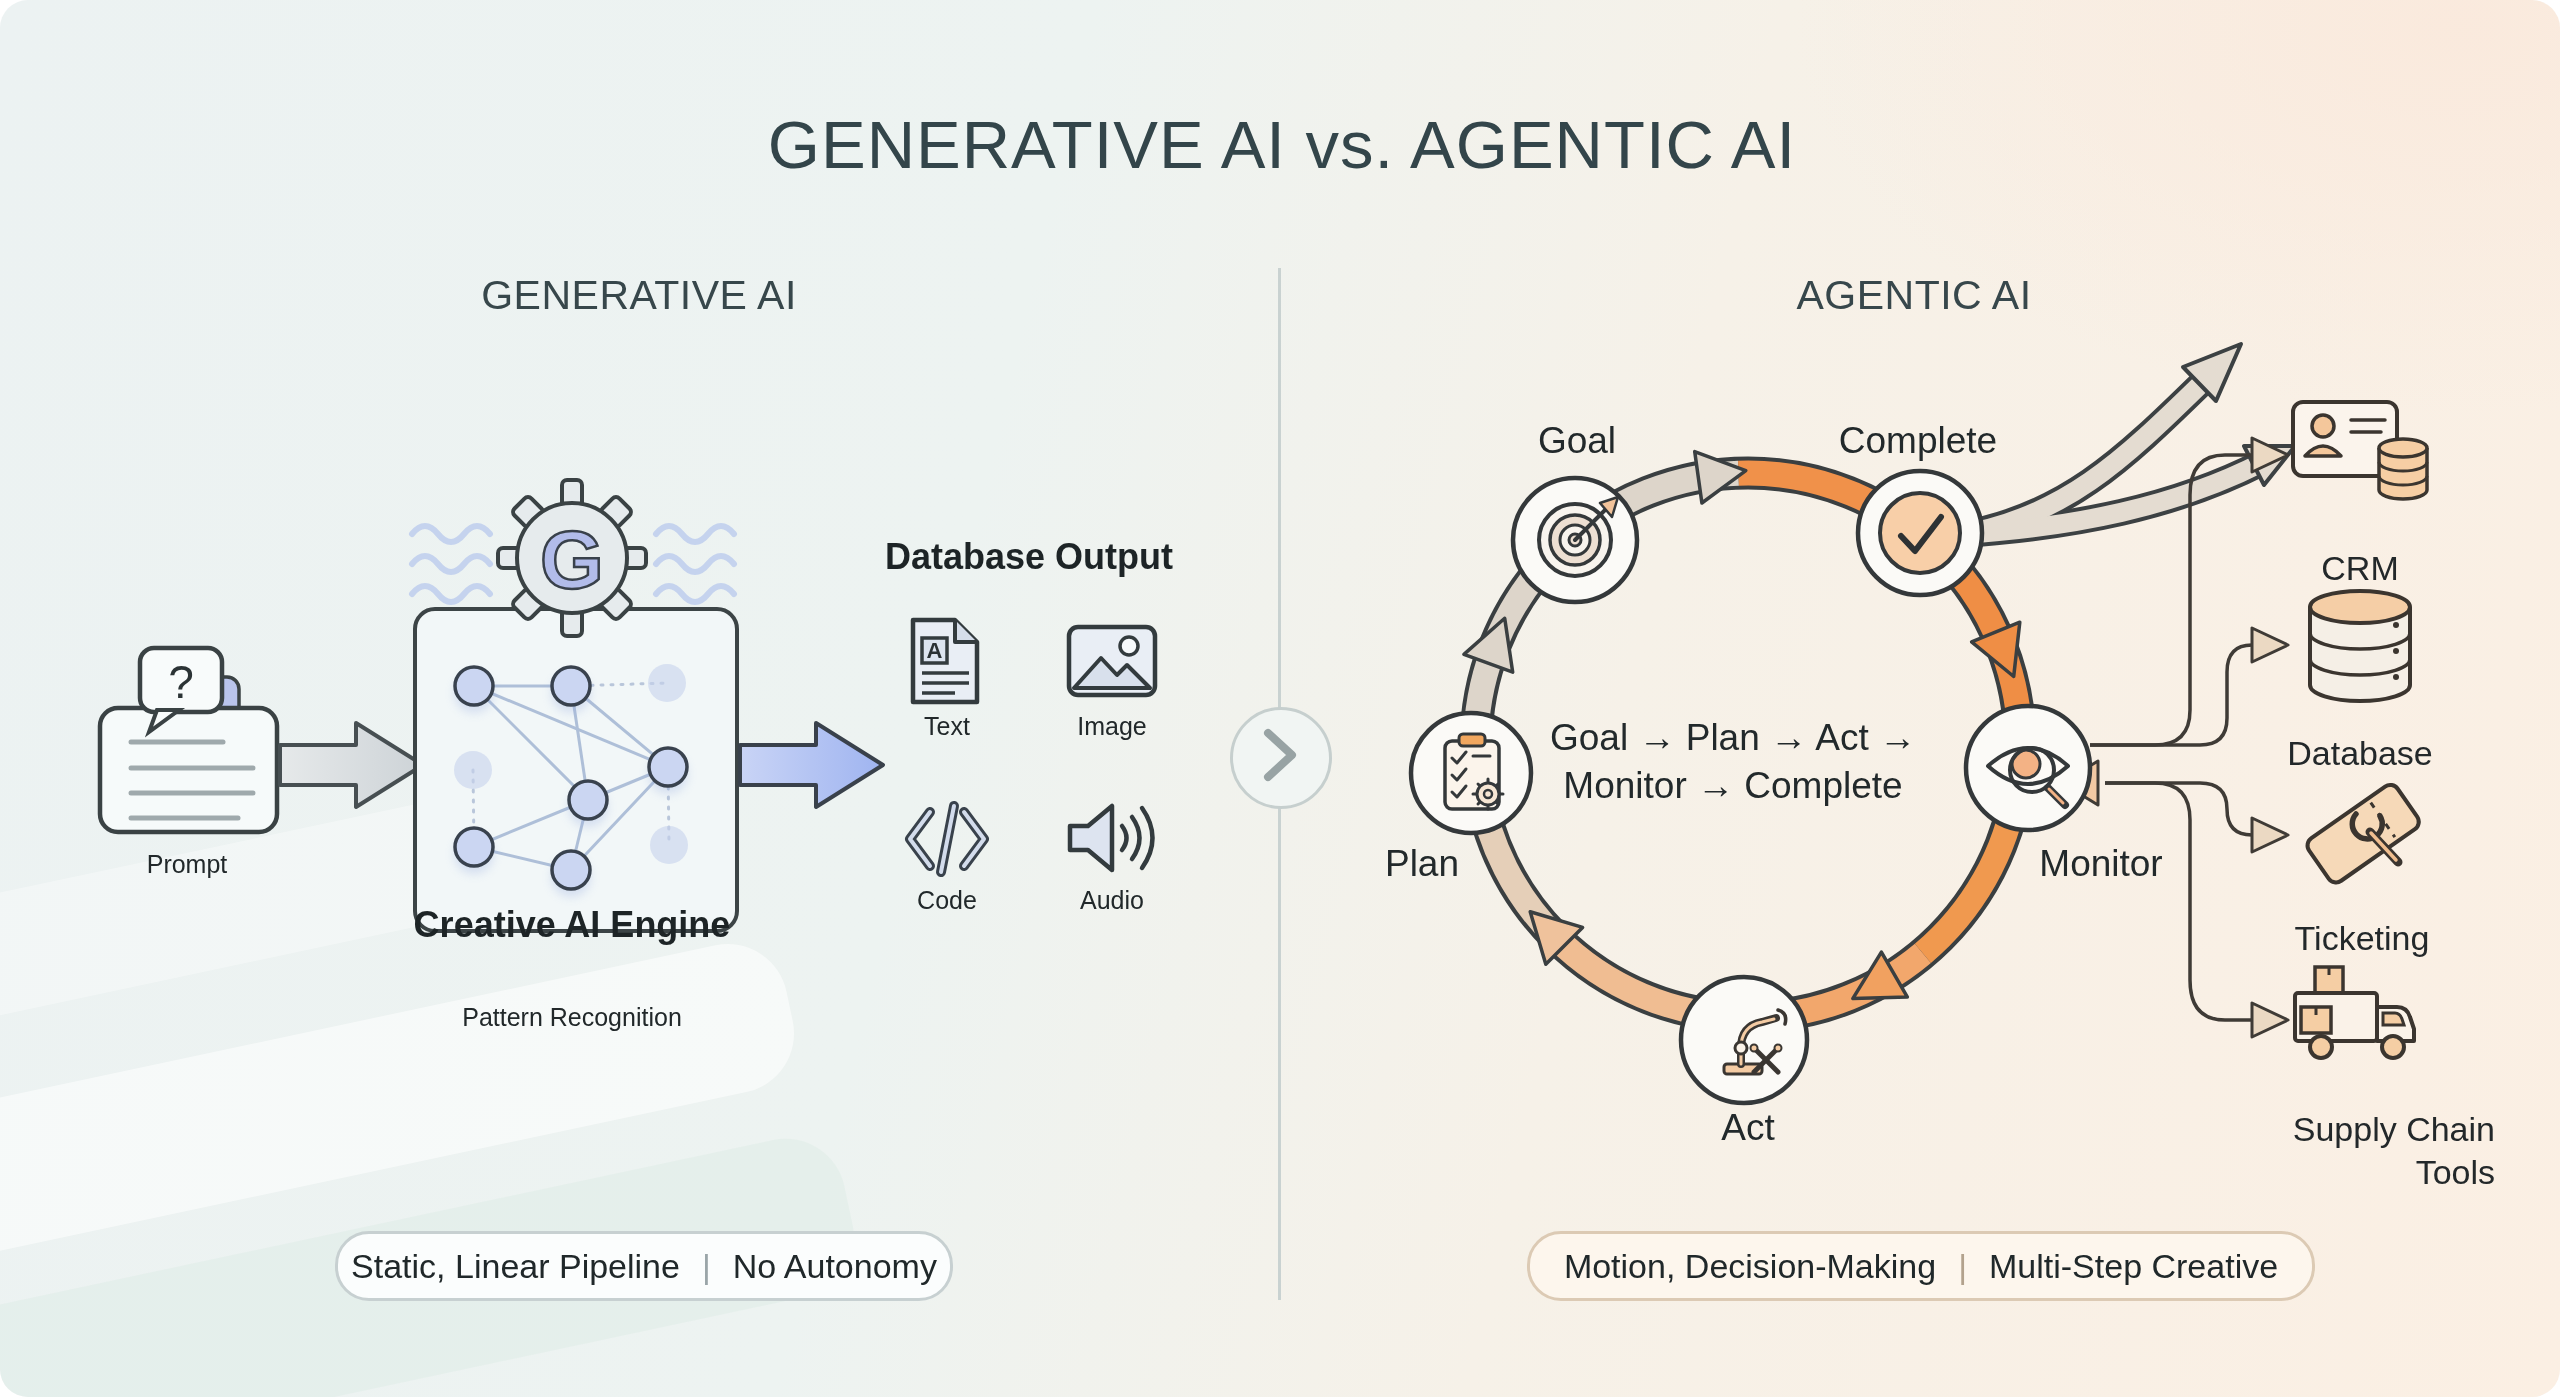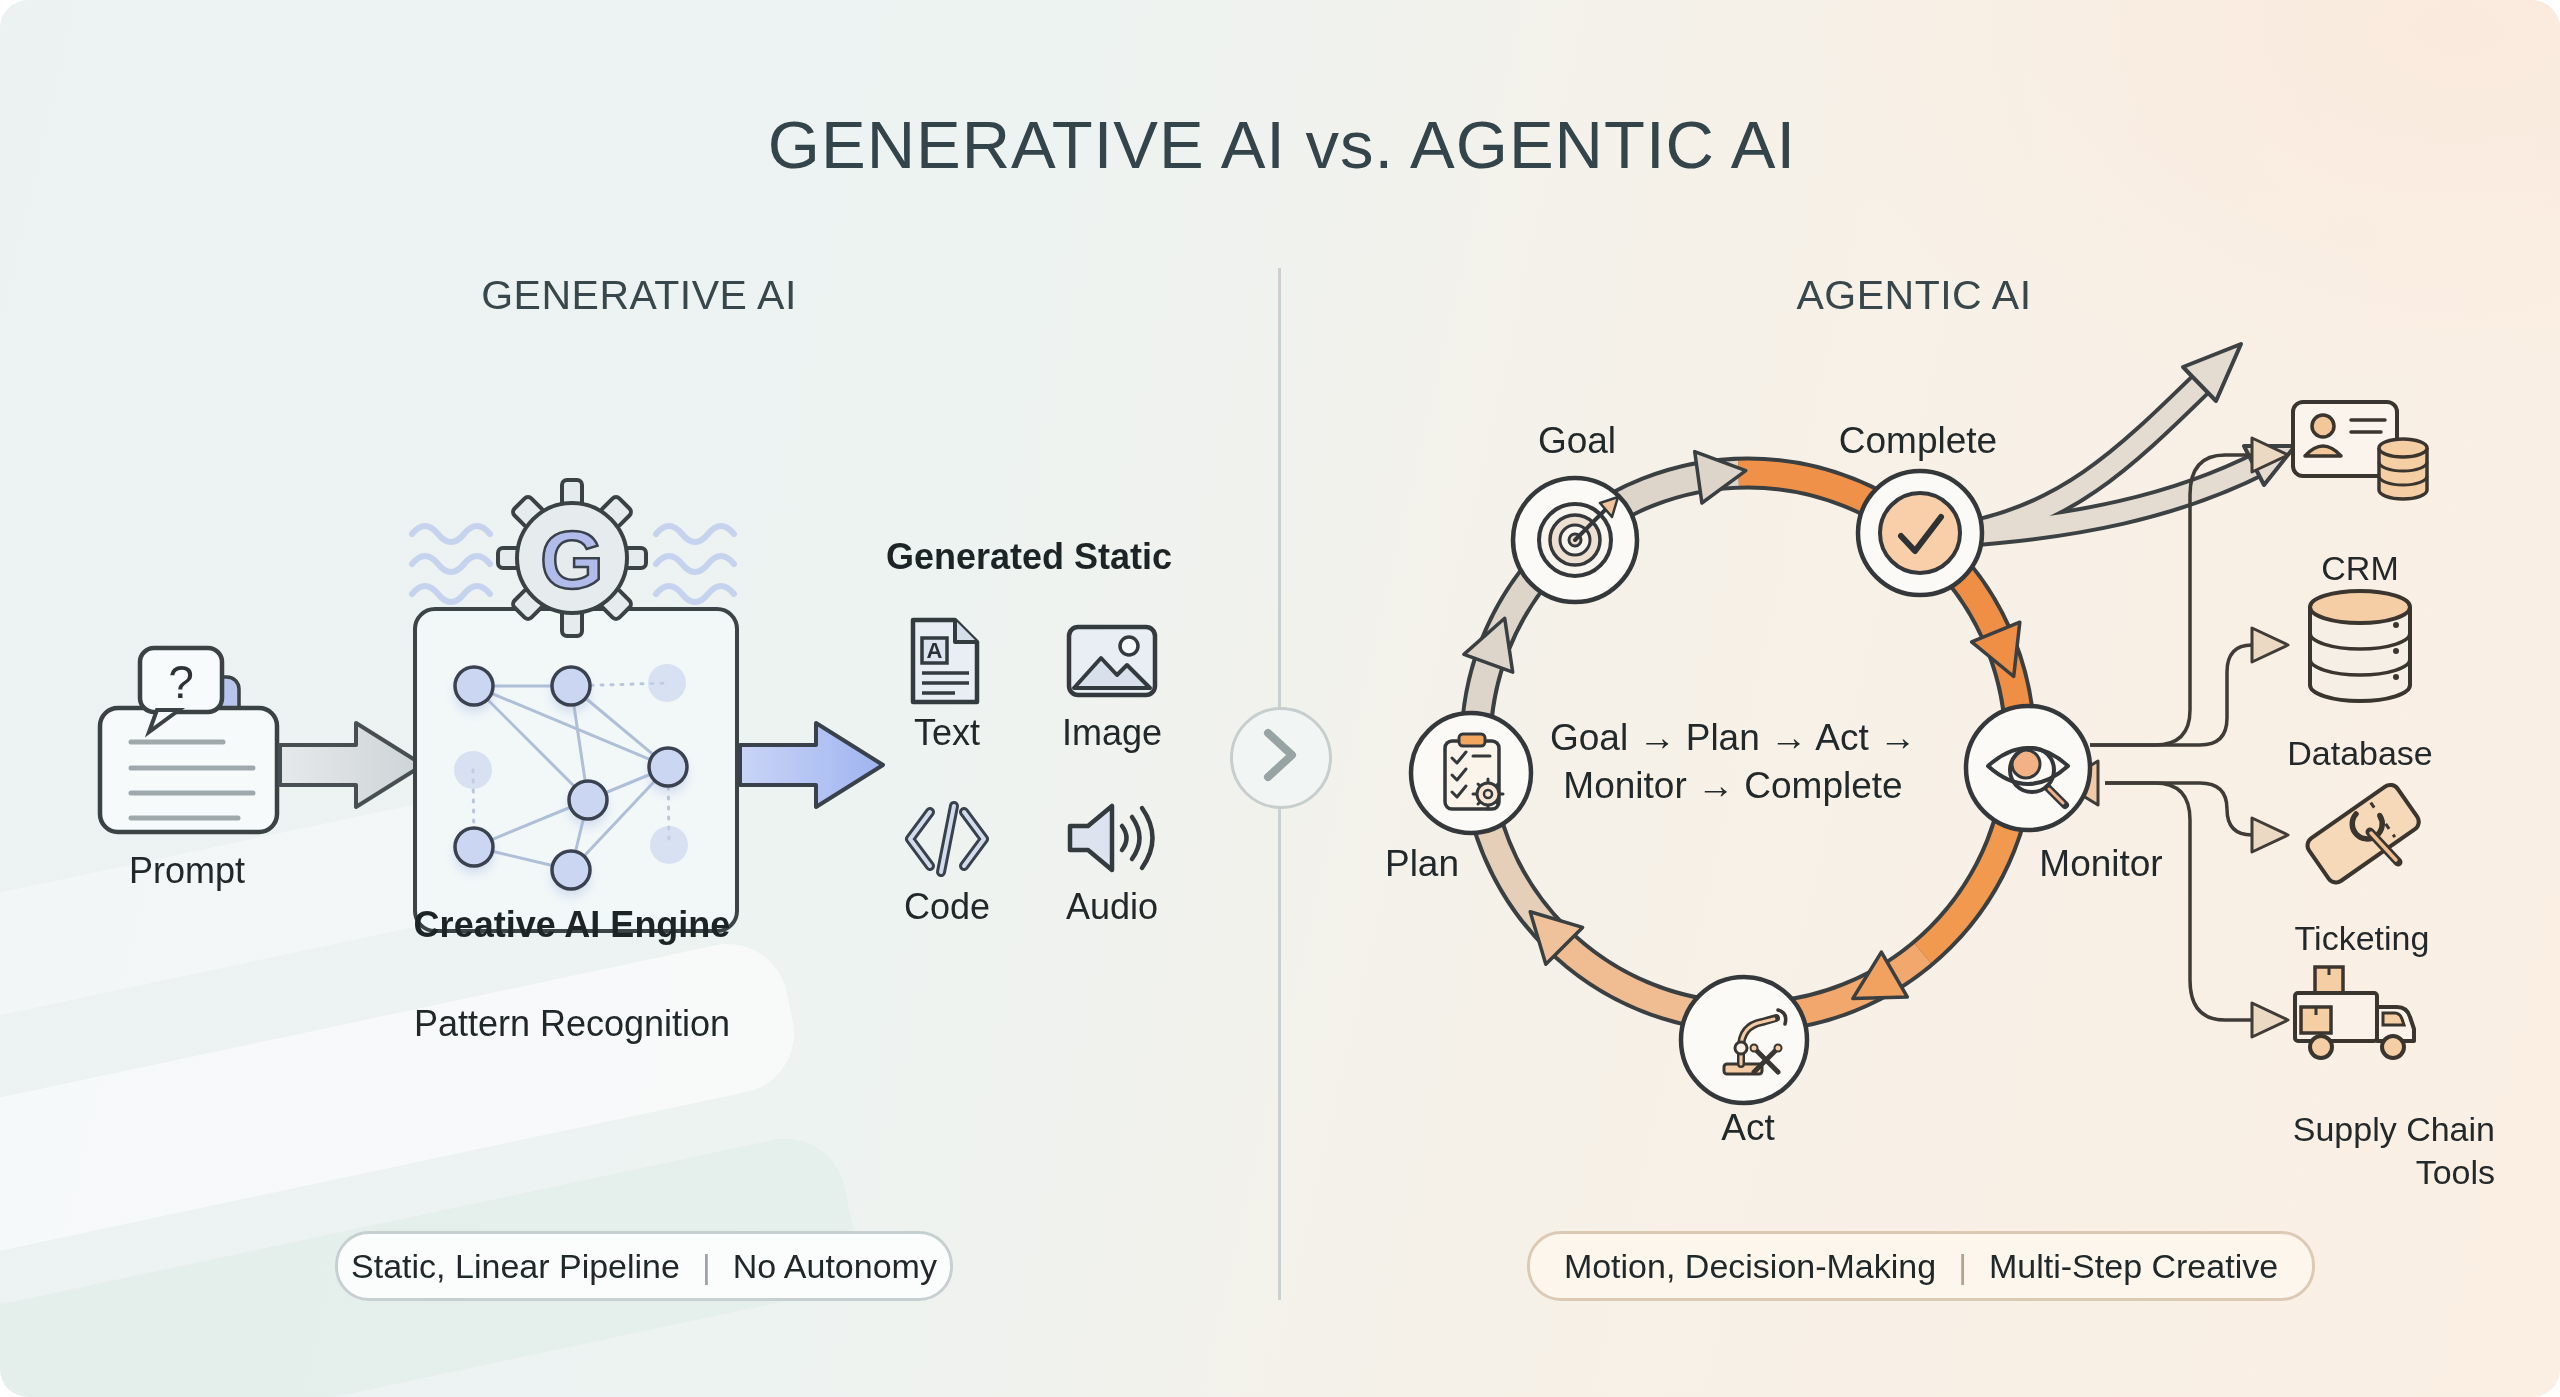--- a/index.html
+++ b/index.html
@@ -9,21 +9,21 @@
     background:
       radial-gradient(1200px 700px at 96% 2%, rgba(250,233,220,.9) 0%, rgba(250,233,220,0) 55%),
       linear-gradient(103deg,#ecf2f2 0%, #edf3f1 38%, #f6f1e8 62%, #fbefe3 100%);
     font-family:"Liberation Sans","DejaVu Sans",sans-serif;
     color:#21282a;
   }
   .band{position:absolute;border-radius:60px;transform:rotate(-12deg);}
   .ctext{position:absolute;transform:translateX(-50%);white-space:nowrap;}
   .title{font-size:67px;font-weight:500;letter-spacing:1px;color:#33454a;}
   .sechead{font-size:41px;font-weight:500;letter-spacing:.5px;color:#37474b;}
-  .lbl{font-size:36px;color:#21282a;}
+  .lbl{font-size:25px;color:#21282a;}
   .lbl-b{font-size:36px;font-weight:700;color:#1d2426;}
   .cyc-lbl{font-size:37px;color:#22292b;}
   .cen{font-size:37px;color:#22292b;}
   .tool-lbl{font-size:34px;color:#23282a;margin-top:32px;}
   .divider{position:absolute;background:#c9d2d1;}
   .chev-circle{position:absolute;width:96px;height:96px;border-radius:50%;
     background:#f1f5f3;border:3px solid #c6cfce;}
   .pill{position:absolute;display:flex;align-items:center;justify-content:center;
     gap:22px;border-radius:34px;font-size:34px;white-space:nowrap;}
   .pill-left{background:#fbfdfd;border:3px solid #c7d0d1;color:#20282a;}
@@ -164,21 +164,21 @@
   <svg style="left:738px;top:713px;" width="150" height="104" viewBox="0 0 150 104">
     <defs>
       <linearGradient id="gBlue" x1="0" y1="0" x2="1" y2="0">
         <stop offset="0" stop-color="#c9d4f6"></stop>
           <stop offset="1" stop-color="#9fb4f0"></stop>
       </linearGradient>
     </defs>
     <path d="M2,32 H78 V10 L145,52 L78,94 V72 H2 Z" fill="url(#gBlue)" stroke="#39414b" stroke-width="4" stroke-linejoin="round"></path>
   </svg>
 
-  <div class="ctext lbl-b" style="left:1029px;top:536px;">Generated Static</div>
+  <div class="ctext lbl-b" style="left:1029px;top:536px;">Database Output</div>
 
   <svg style="left:903px;top:616px;" width="84" height="90" viewBox="0 0 84 90">
     <path d="M10,4 H52 L74,26 V86 H10 Z" fill="#e9eef5" stroke="#333b3e" stroke-width="4.5" stroke-linejoin="round"></path>
     <path d="M52,4 V26 H74" fill="#d6deea" stroke="#333b3e" stroke-width="4" stroke-linejoin="round"></path>
     <rect x="19" y="22" width="25" height="25" fill="#dce4f0" stroke="#333b3e" stroke-width="3.5"></rect>
     <text x="31.5" y="42" text-anchor="middle" font-size="22" font-weight="bold" fill="#2a3134">A</text>
     <line x1="19" y1="57" x2="66" y2="57" stroke="#333b3e" stroke-width="3.5"></line>
     <line x1="19" y1="67" x2="66" y2="67" stroke="#333b3e" stroke-width="3.5"></line>
     <line x1="19" y1="77" x2="52" y2="77" stroke="#333b3e" stroke-width="3.5"></line>
   </svg>

